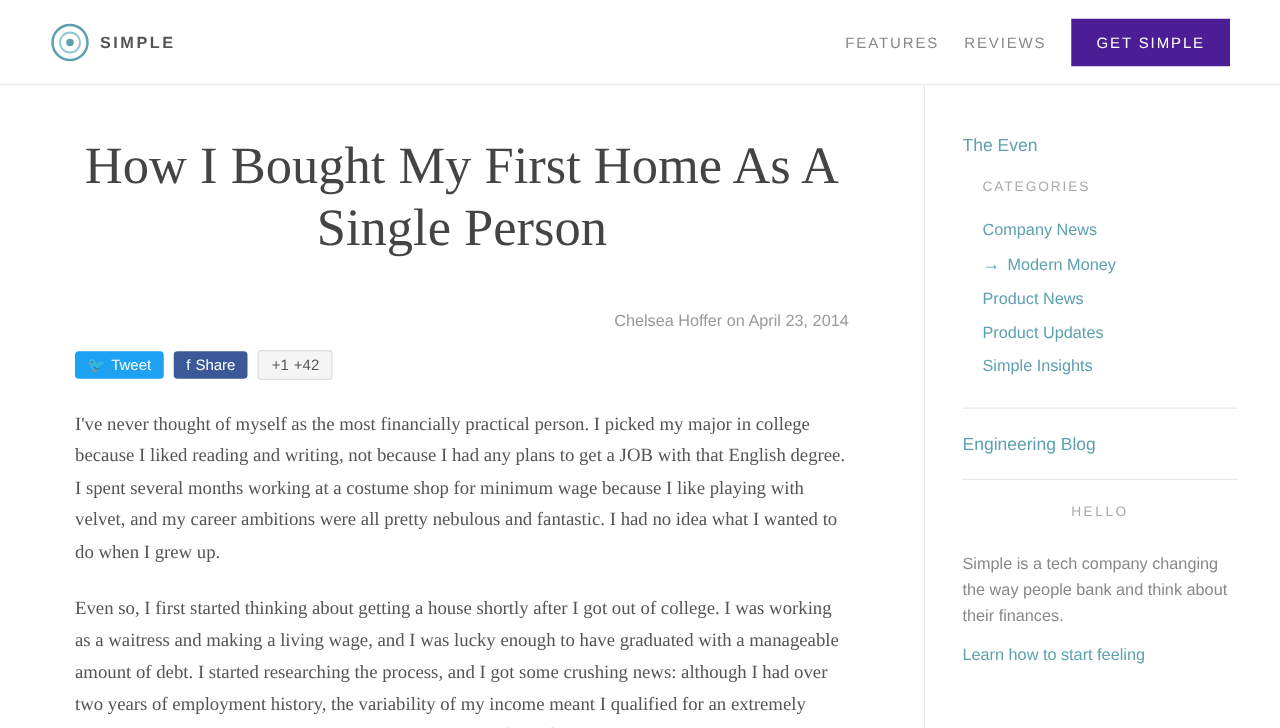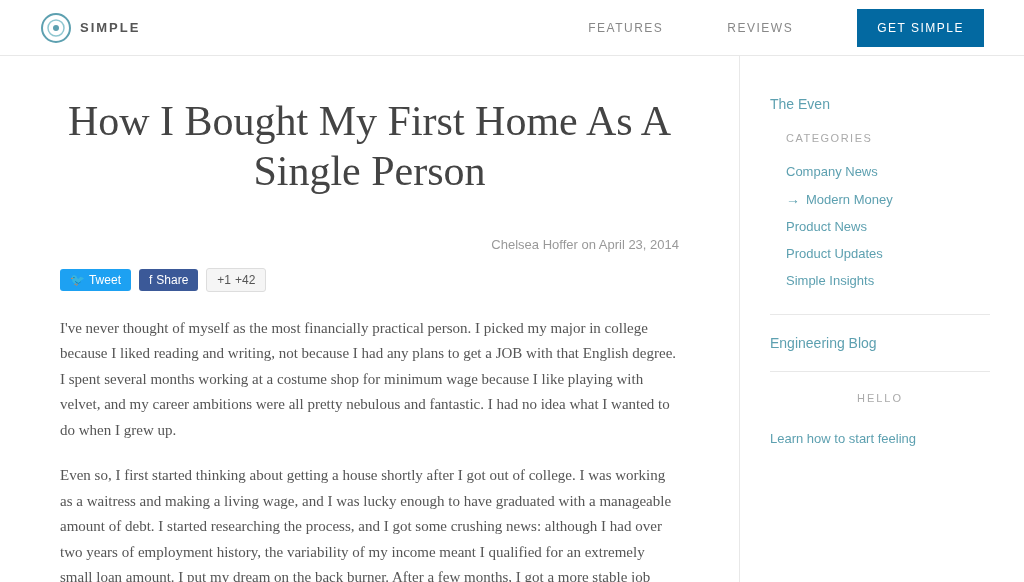--- a/index.html
+++ b/index.html
@@ -4,21 +4,21 @@
   <style>
     * { margin: 0; padding: 0; box-sizing: border-box; }
     body { font-family: 'Georgia', serif; background: #fff; color: #333; font-size: 16px; }
 
     
     #header {
       display: flex;
       align-items: center;
       justify-content: space-between;
       padding: 0 40px;
-      height: 56px;
+      height: 68px;
       border-bottom: 1px solid #e8e8e8;
       background: #fff;
     }
     #logo-area {
       display: flex;
       align-items: center;
       gap: 8px;
     }
     #logo-icon {
       width: 32px;
@@ -27,35 +27,35 @@
     #logo-text {
       font-family: 'Arial', sans-serif;
       font-size: 13px;
       font-weight: 600;
       letter-spacing: 2px;
       color: #555;
     }
     #nav {
       display: flex;
       align-items: center;
-      gap: 64px;
+      gap: 20px;
     }
     .nav-link {
       font-family: 'Arial', sans-serif;
       font-size: 12px;
       letter-spacing: 1.5px;
       color: #888;
       text-decoration: none;
       cursor: pointer;
     }
     #get-simple-btn {
       font-family: 'Arial', sans-serif;
       font-size: 12px;
       letter-spacing: 1.5px;
-      background: #0369a1;
+      background: #4c1d95;
       color: #fff;
       border: none;
       padding: 12px 20px;
       cursor: pointer;
       text-transform: uppercase;
     }
 
     
     #main {
       display: flex;
@@ -284,16 +284,17 @@
       <span>Simple Insights</span>
     </a>
 
     <hr id="sidebar-divider">
 
     <a id="engineering-link">Engineering Blog</a>
 
     <hr id="sidebar-divider2">
 
     <div id="hello-label">HELLO</div>
+    <p id="hello-text">Simple is a tech company changing the way people bank and think about their finances.</p>
     <a id="learn-link">Learn how to start feeling</a>
   </aside>
 
 </div>
 
 </body></html>

